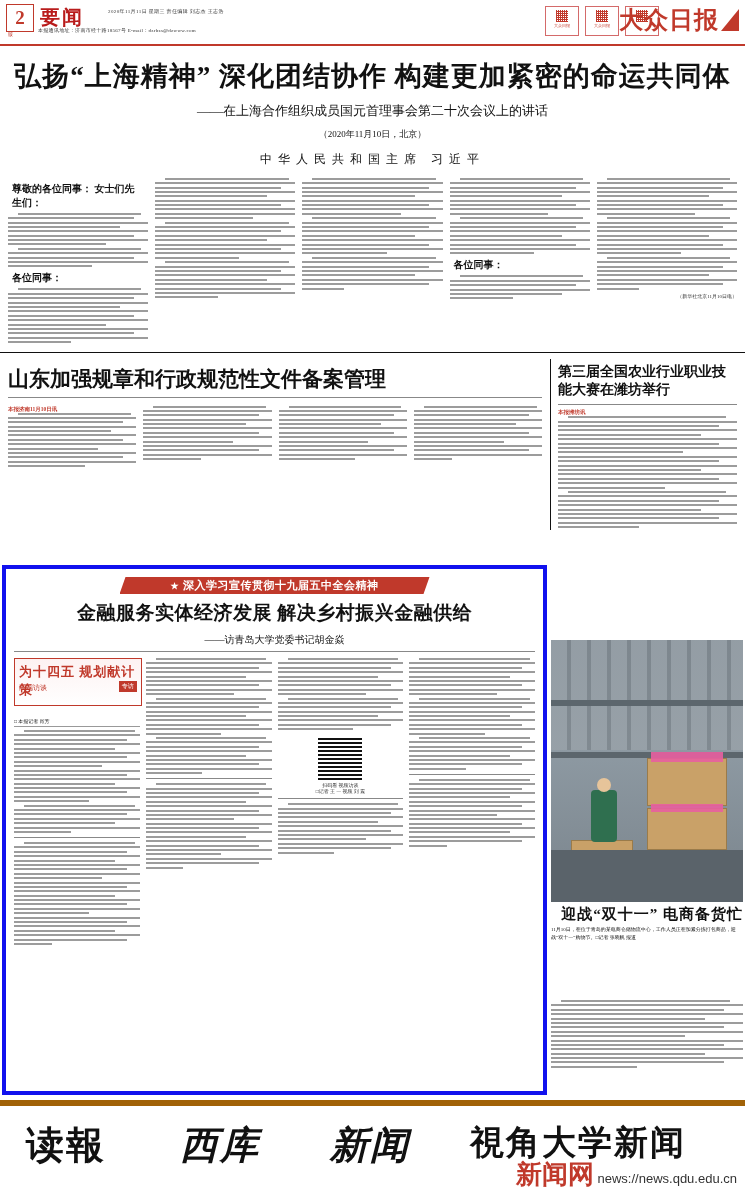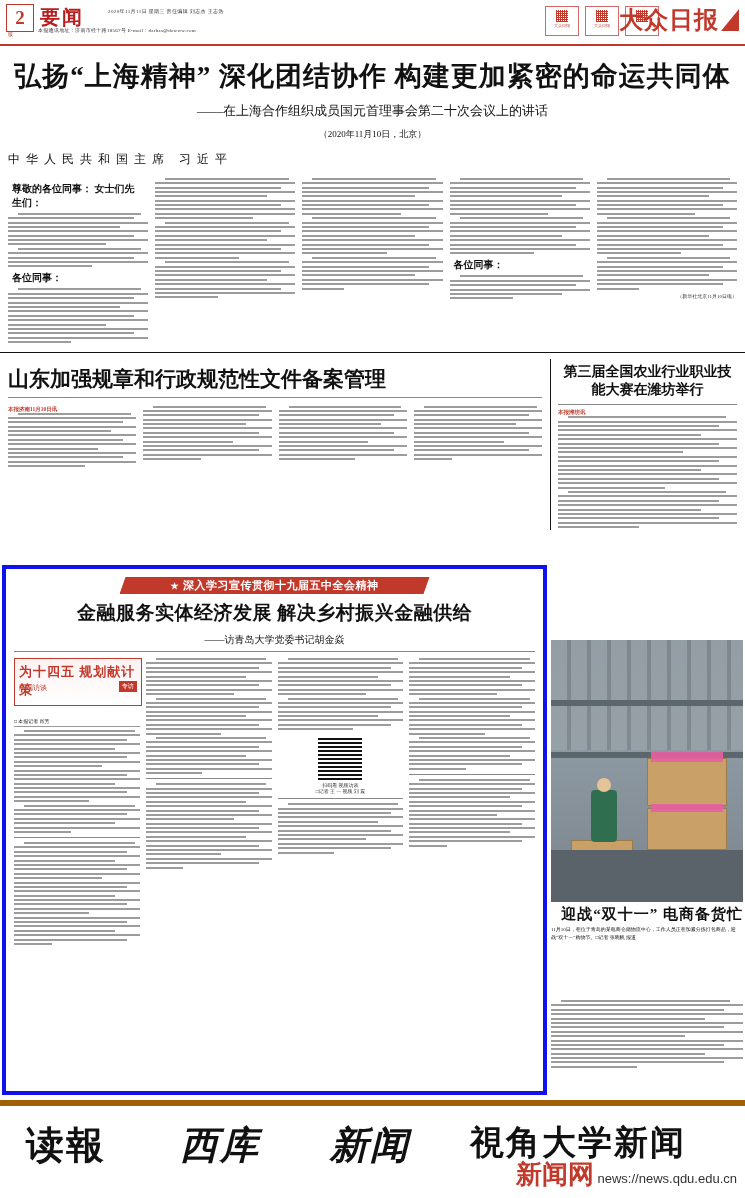--- a/index.html
+++ b/index.html
@@ -58,39 +58,39 @@
   
   .lead{padding:10px 8px 0;}
   .lead h1{
     margin:4px 0 0;text-align:center;font-size:27px;font-weight:bold;
     letter-spacing:1px;line-height:1.25;
   }
   .lead h2{
     margin:8px 0 0;text-align:center;font-size:13px;font-weight:normal;
   }
   .lead .dateline{margin:8px 0 0;text-align:center;font-size:9px;}
-  .lead .byline{margin:10px 0 4px;font-size:12px;letter-spacing:6px;}
+  .lead .byline{margin:10px 0 4px;text-align:center;font-size:12px;letter-spacing:6px;}
   hr.rule{border:0;border-top:1px solid #111;margin:6px 0 0;}
   hr.thin{border:0;border-top:1px solid #888;margin:4px 0;}
 
   
   .cols{display:flex;gap:7px;padding:6px 8px 0;}
   .col{flex:1;}
   .tl{height:2px;background:#4a4a4a;opacity:.55;margin-bottom:2.4px;}
   .tl.s90{width:90%}.tl.s80{width:80%}.tl.s70{width:70%}.tl.s60{width:60%}
   .tl.s45{width:45%}.tl.s30{width:30%}.tl.ind{margin-left:10px;width:88%}
   .sub-head{font-size:10px;font-weight:bold;margin:4px 4px 3px;}
   .colnote{font-size:5px;text-align:right;margin-top:3px;color:#333;}
 
   
   .band2{display:flex;padding:0 8px;gap:8px;margin-top:6px;}
   .band2-left{width:540px;}
   .band2-right{width:181px;border-left:1px solid #111;padding-left:7px;}
   .h-sd{font-size:21px;font-weight:bold;letter-spacing:0;margin:6px 0 4px;}
-  .h-right{font-size:14px;font-weight:bold;line-height:1.35;margin:4px 0 4px;text-align:center;}
+  .h-right{font-size:14px;font-weight:bold;line-height:1.35;margin:4px 0 4px;}
   .redlead{font-size:5.5px;color:#c0392b;font-weight:bold;}
 
   
   .feature{
     position:absolute;left:2px;top:565px;width:545px;height:530px;
     border:4px solid #1111ee;box-sizing:border-box;background:#fff;
     padding:6px 8px;overflow:hidden;
   }
   .ribbon{
     margin:2px auto 6px;width:310px;height:17px;background:#c0392b;color:#fff;

